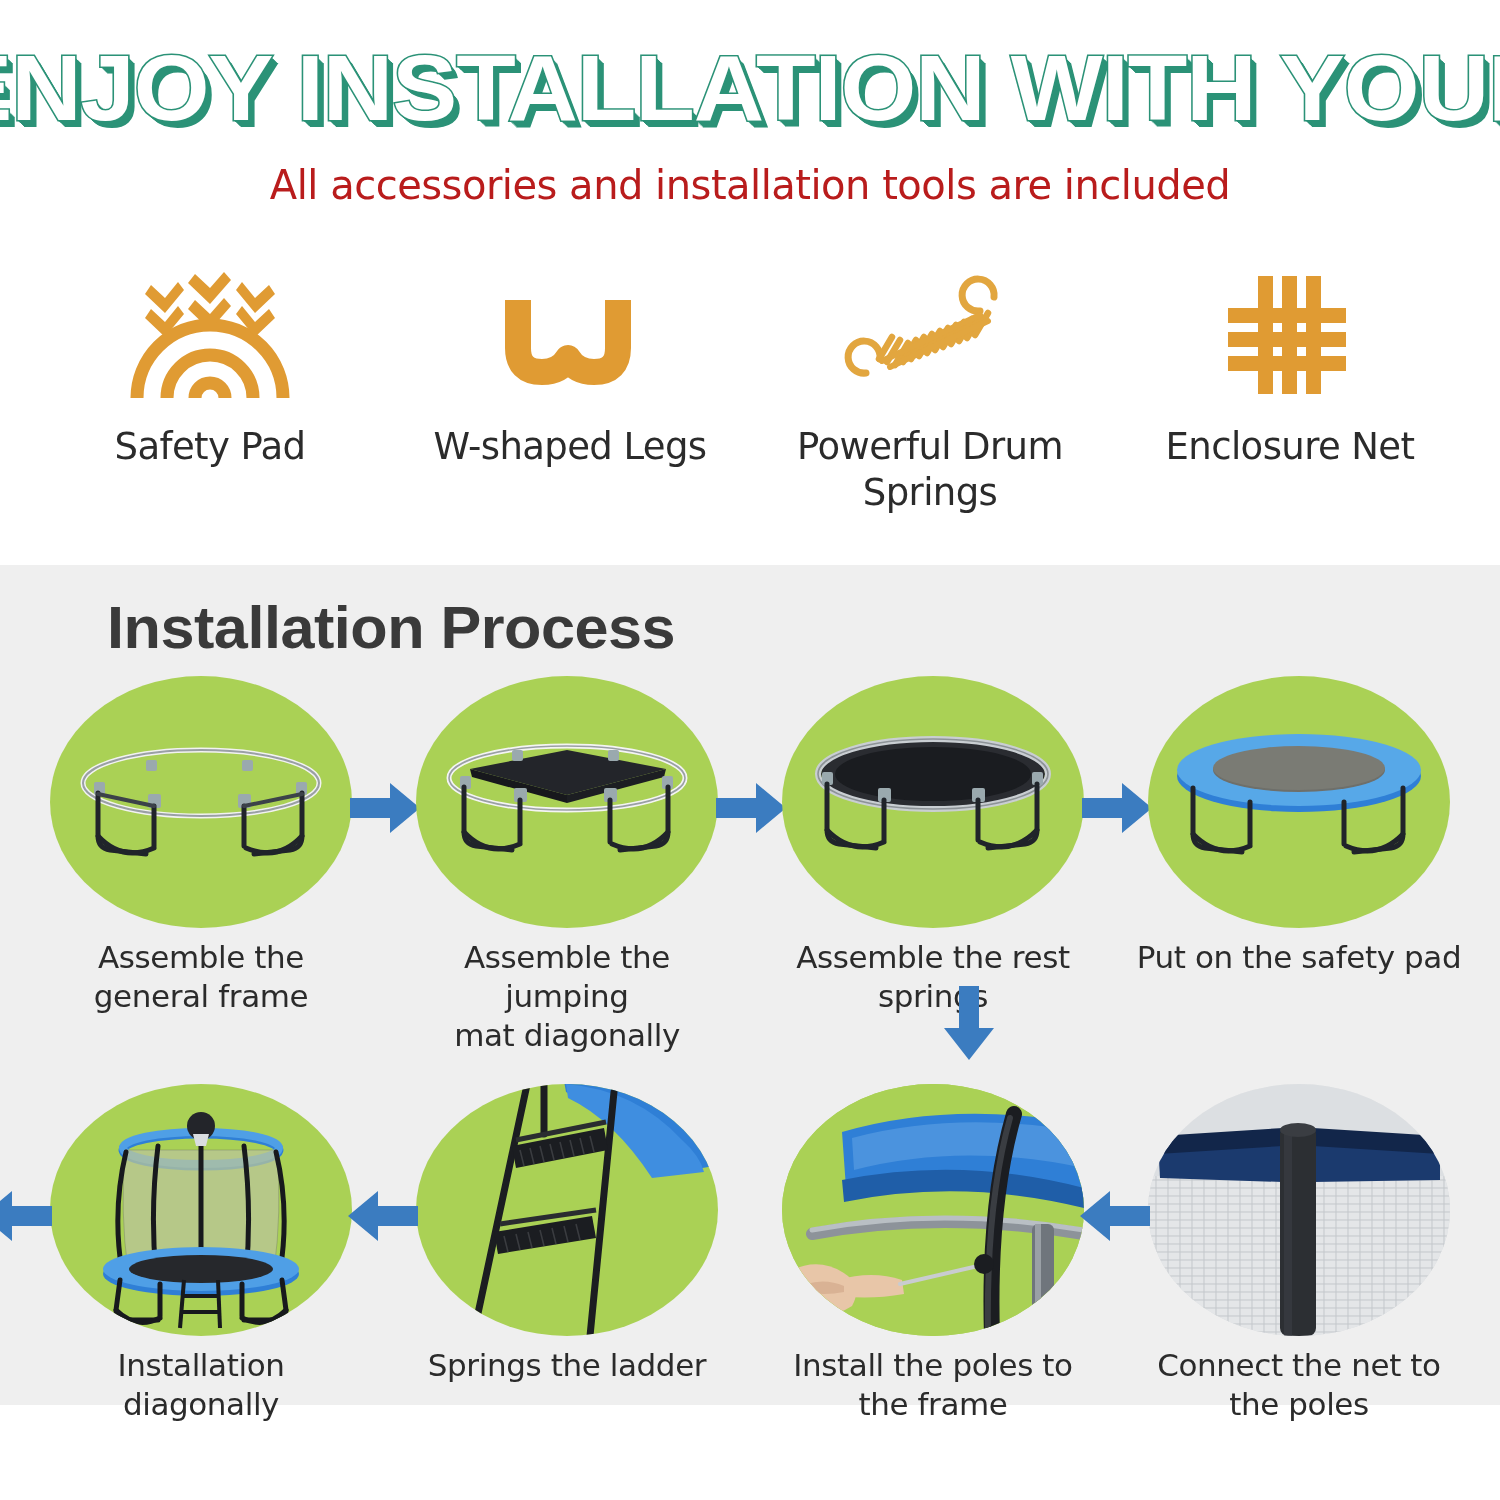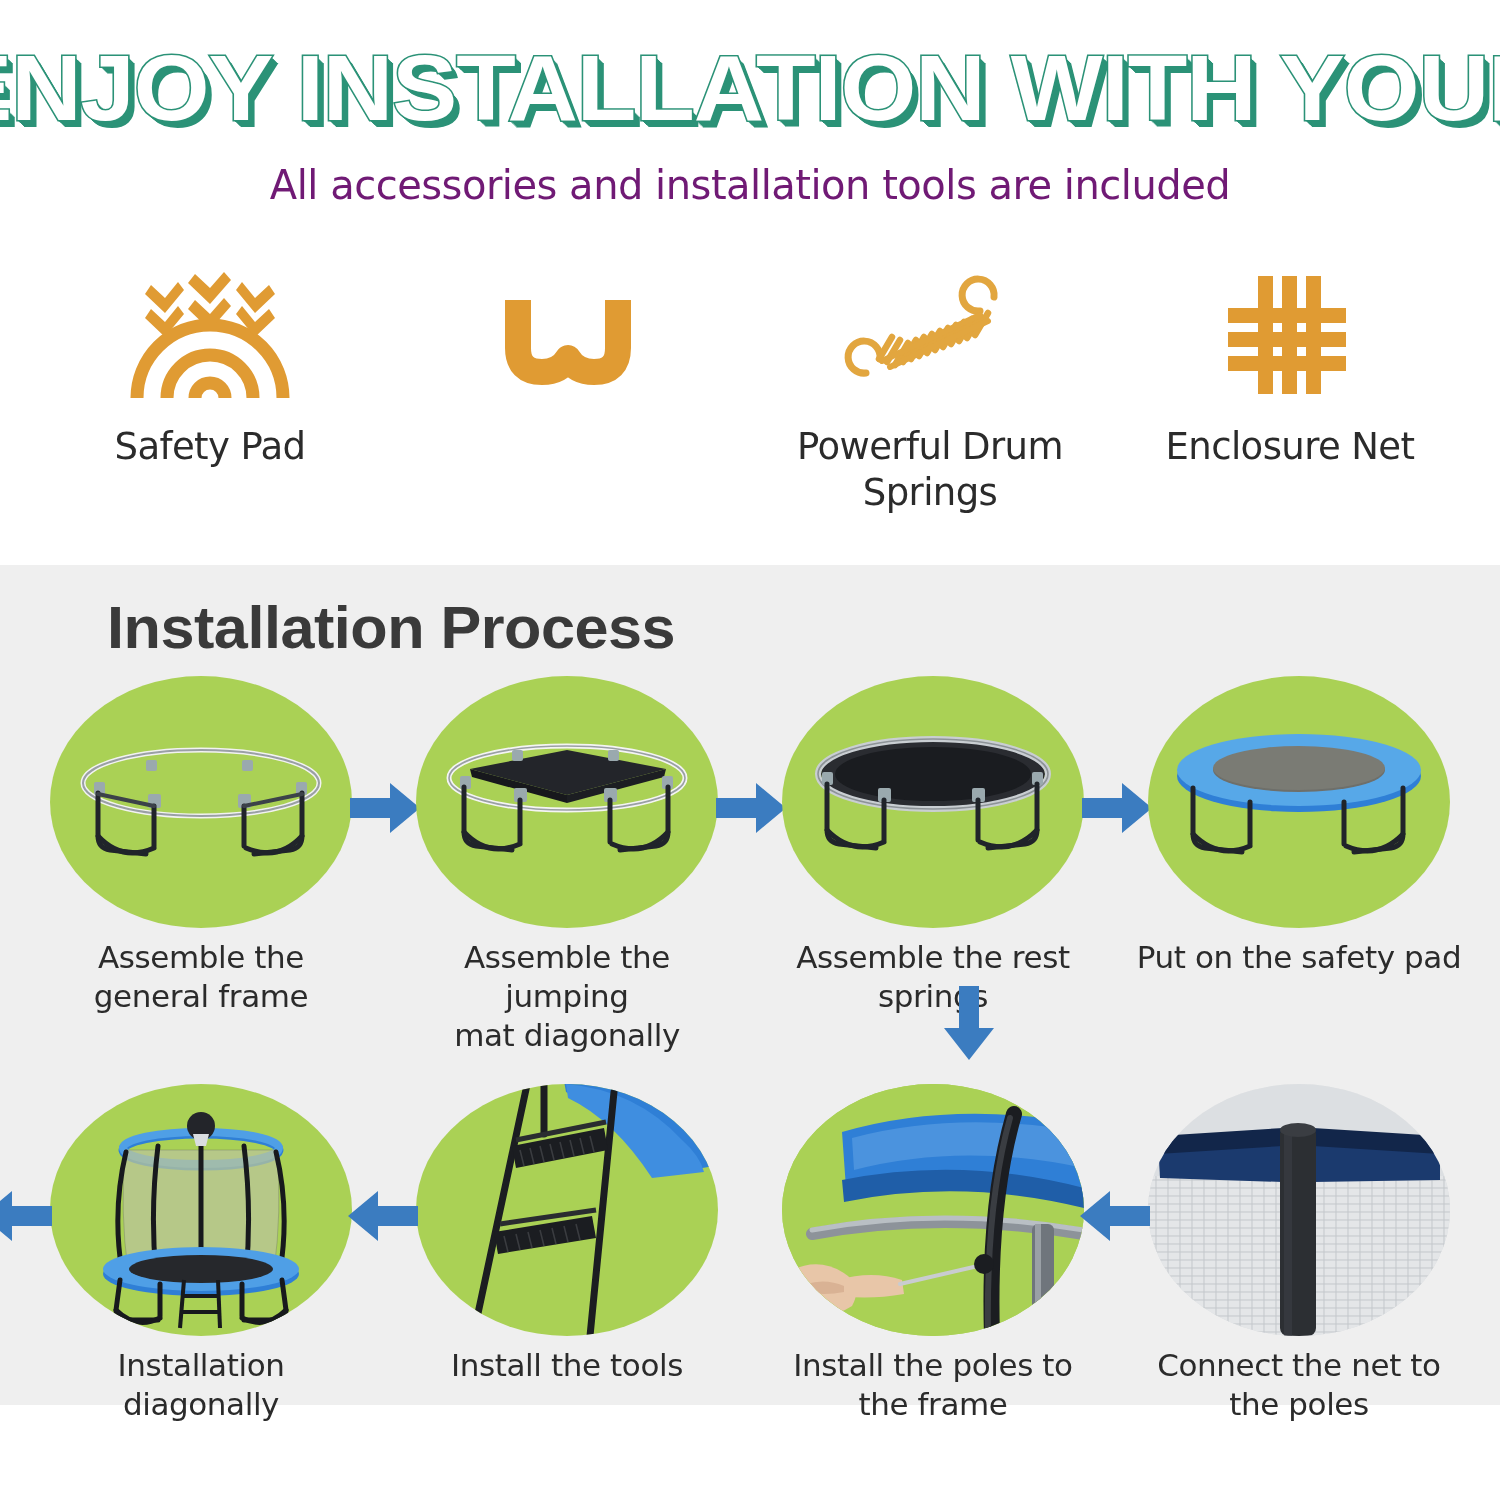--- a/index.html
+++ b/index.html
@@ -43,21 +43,21 @@
        1px 2px 0 #2b9277;
     transform: scaleX(1.06);
     display: inline-block;
     white-space: nowrap;
   }
 
   .subhead {
     text-align: center;
     margin-top: 42px;
     font-size: 40px;
-    color: #701a75;
+    color: #b91c1c;
     font-family: "DejaVu Sans", sans-serif;
     letter-spacing: -0.5px;
   }
 
   
   .features {
     display: flex;
     margin-top: 52px;
     padding: 0 30px;
     justify-content: space-between;
@@ -191,20 +191,21 @@
       </div>
       <div class="feature-label">Safety Pad</div>
     </div>
 
     <div class="feature">
       <div class="feature-icon">
         <svg width="180" height="150" viewBox="0 0 180 150">
           <path d="M38 40 L38 88 Q38 112 62 112 Q80 112 88 98 Q96 112 114 112 Q138 112 138 88 L138 40" fill="none" stroke="#e09b33" stroke-width="26" stroke-linejoin="round" stroke-linecap="butt"></path>
         </svg>
       </div>
+      <div class="feature-label">W-shaped Legs</div>
     </div>
 
     <div class="feature">
       <div class="feature-icon">
         <svg width="200" height="140" viewBox="0 0 200 140">
           <g stroke="#e2a63f" stroke-width="7" fill="none" stroke-linecap="round">
             <path d="M36 108 a16 16 0 1 1 14 -14"></path>
             <path d="M164 32 a16 16 0 1 0 -14 14"></path>
           </g>
           <g stroke="#e2a63f" stroke-width="6.5" stroke-linecap="round">
@@ -482,21 +483,21 @@
             <path d="M88 152 L92 168"></path>
               <path d="M100 150 L104 166"></path>
             <path d="M112 148 L116 164"></path>
               <path d="M124 146 L128 162"></path>
             <path d="M136 144 L140 160"></path>
               <path d="M148 142 L152 158"></path>
             <path d="M160 140 L164 156"></path>
           </g>
         </svg>
       </div>
-      <div class="caption" style="white-space:pre-line">Install the tools</div>
+      <div class="caption" style="white-space:pre-line">Springs the ladder</div>
       <div class="arrow-l">
         <svg viewBox="0 0 70 54">
             <path d="M70 17 L30 17 L30 2 L0 27 L30 52 L30 37 L70 37 Z" fill="#3b7cc0"></path>
           </svg>
       </div>
     </div>
 
     <div class="step">
       <div class="bubble">
         <svg class="ph" viewBox="0 0 302 252">

